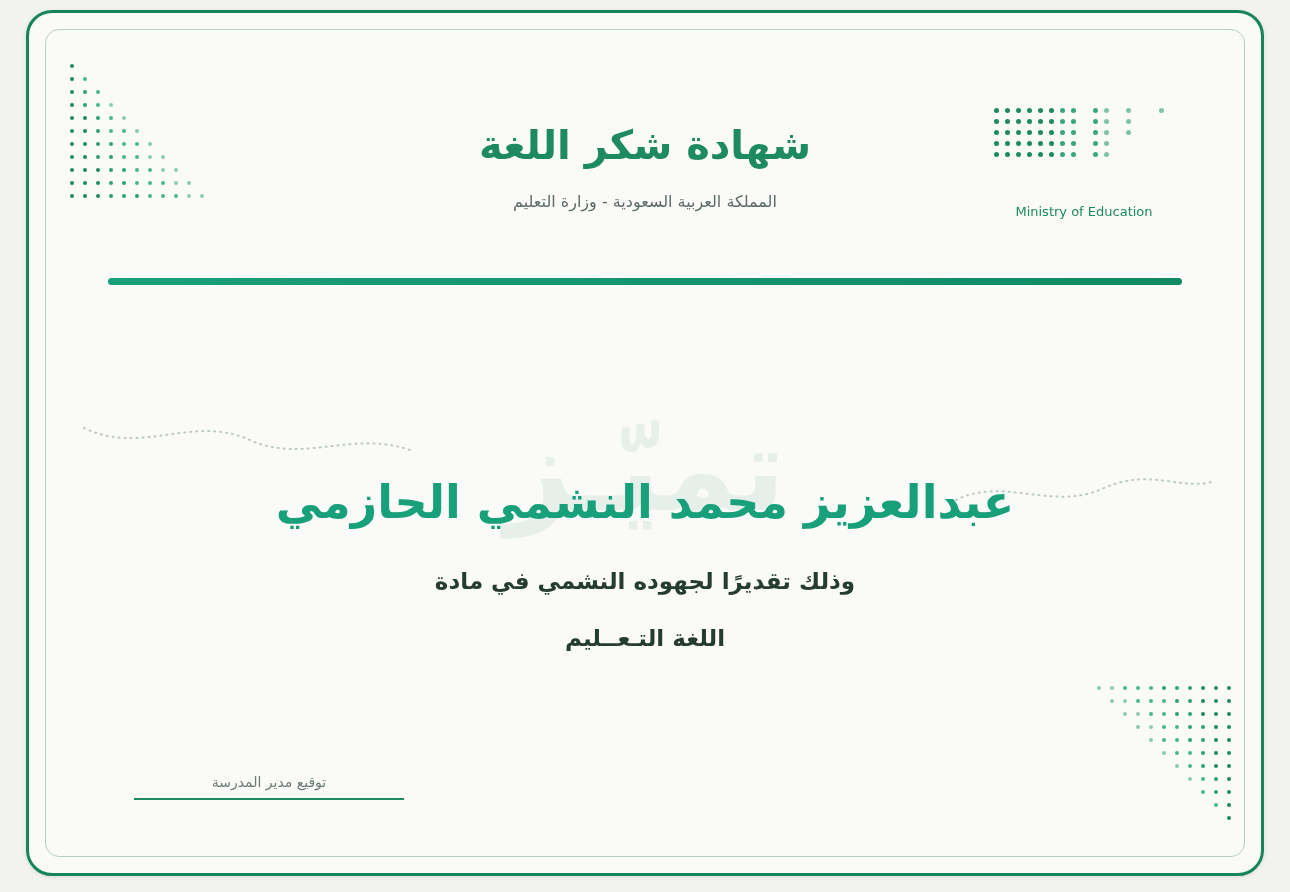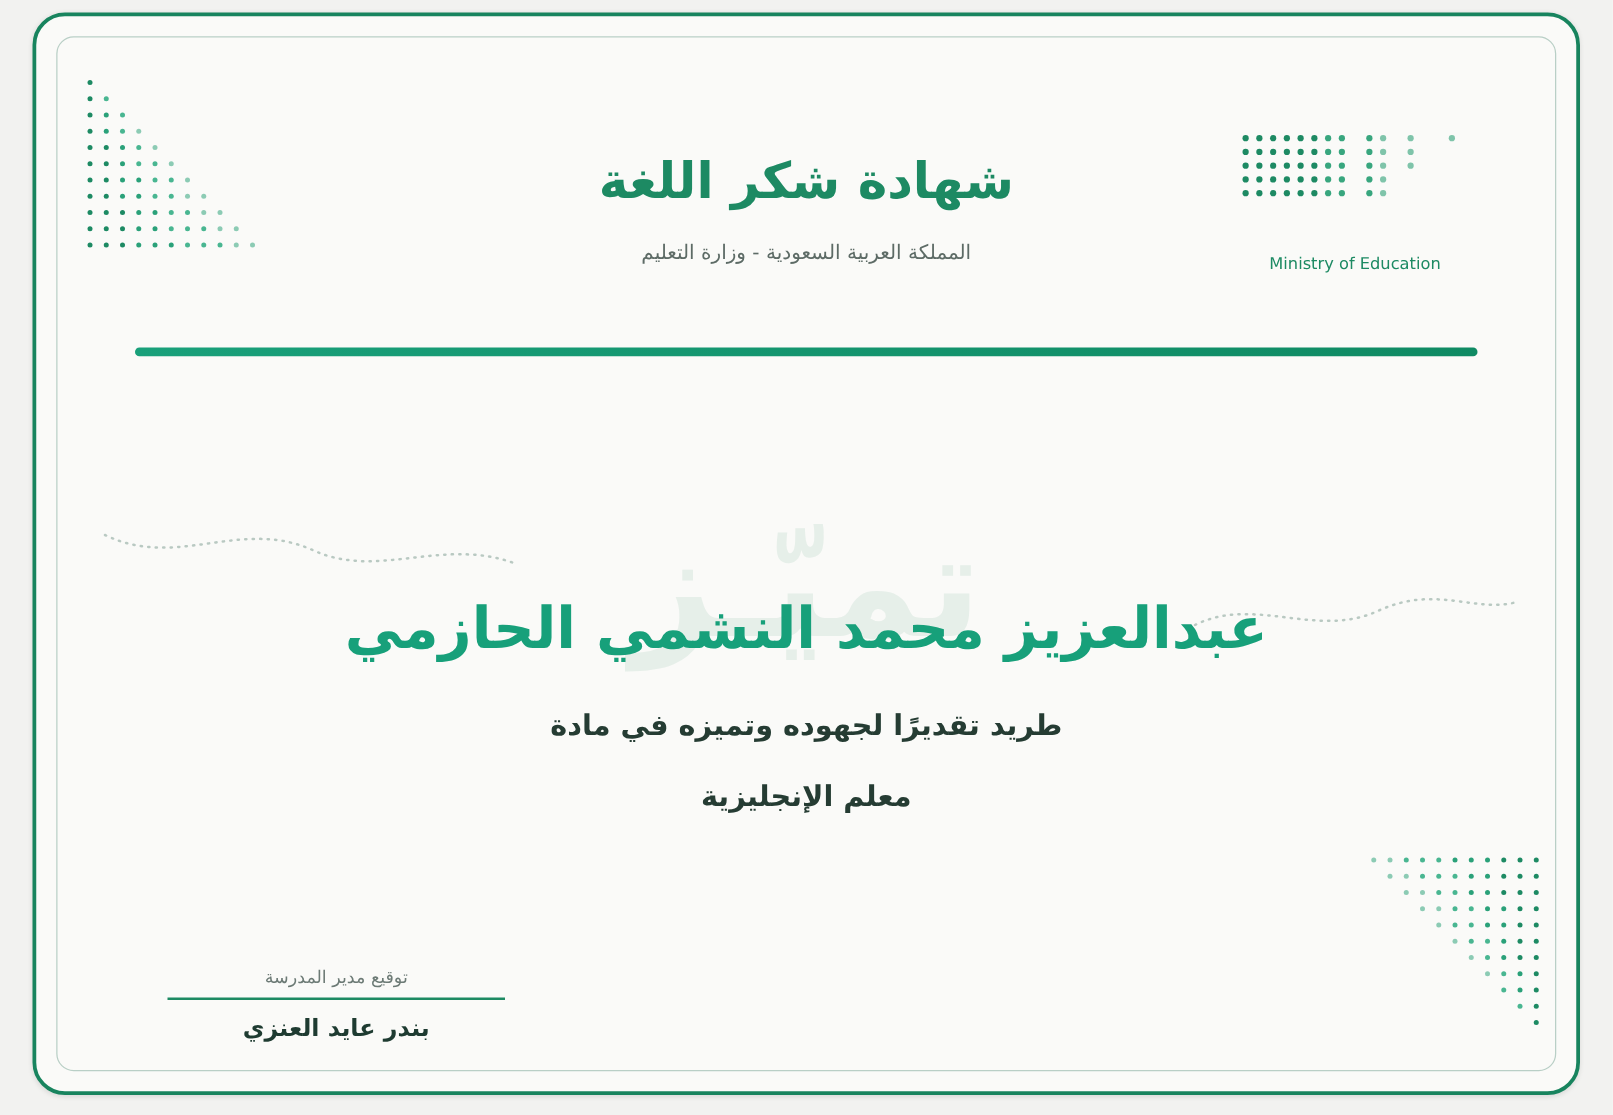--- a/index.html
+++ b/index.html
@@ -454,25 +454,24 @@
         <path d="M2,18 C60,46 110,4 168,30 C220,54 270,20 328,40" fill="none" stroke="#b9c9c2" stroke-width="2" stroke-dasharray="1 5" stroke-linecap="round"></path>
       </svg>
     </div>
     <div class="squiggle-right">
       <svg width="260" height="60" viewBox="0 0 260 60">
         <path d="M2,40 C50,16 100,52 150,28 C195,8 225,30 258,22" fill="none" stroke="#b9c9c2" stroke-width="2" stroke-dasharray="1 5" stroke-linecap="round"></path>
       </svg>
     </div>
 
     <div class="student-name">عبدالعزيز محمد النشمي الحازمي</div>
-    <div class="line-2">طريد تقديرًا لجهوده وتميزه في مادة</div>
-    <div class="line-3">معلم الإنجليزية</div>
+    <div class="line-2">وذلك تقديرًا لجهوده النشمي في مادة</div>
+    <div class="line-3">اللغة التـعــليم</div>
 
 
     <div class="sig sig-principal">
       <div class="sig-label">توقيع مدير المدرسة</div>
       <div class="sig-rule"></div>
-      <div class="sig-name">بندر عايد العنزي</div>
     </div>
 
 
   </div>
 </div>
 
 </body></html>

